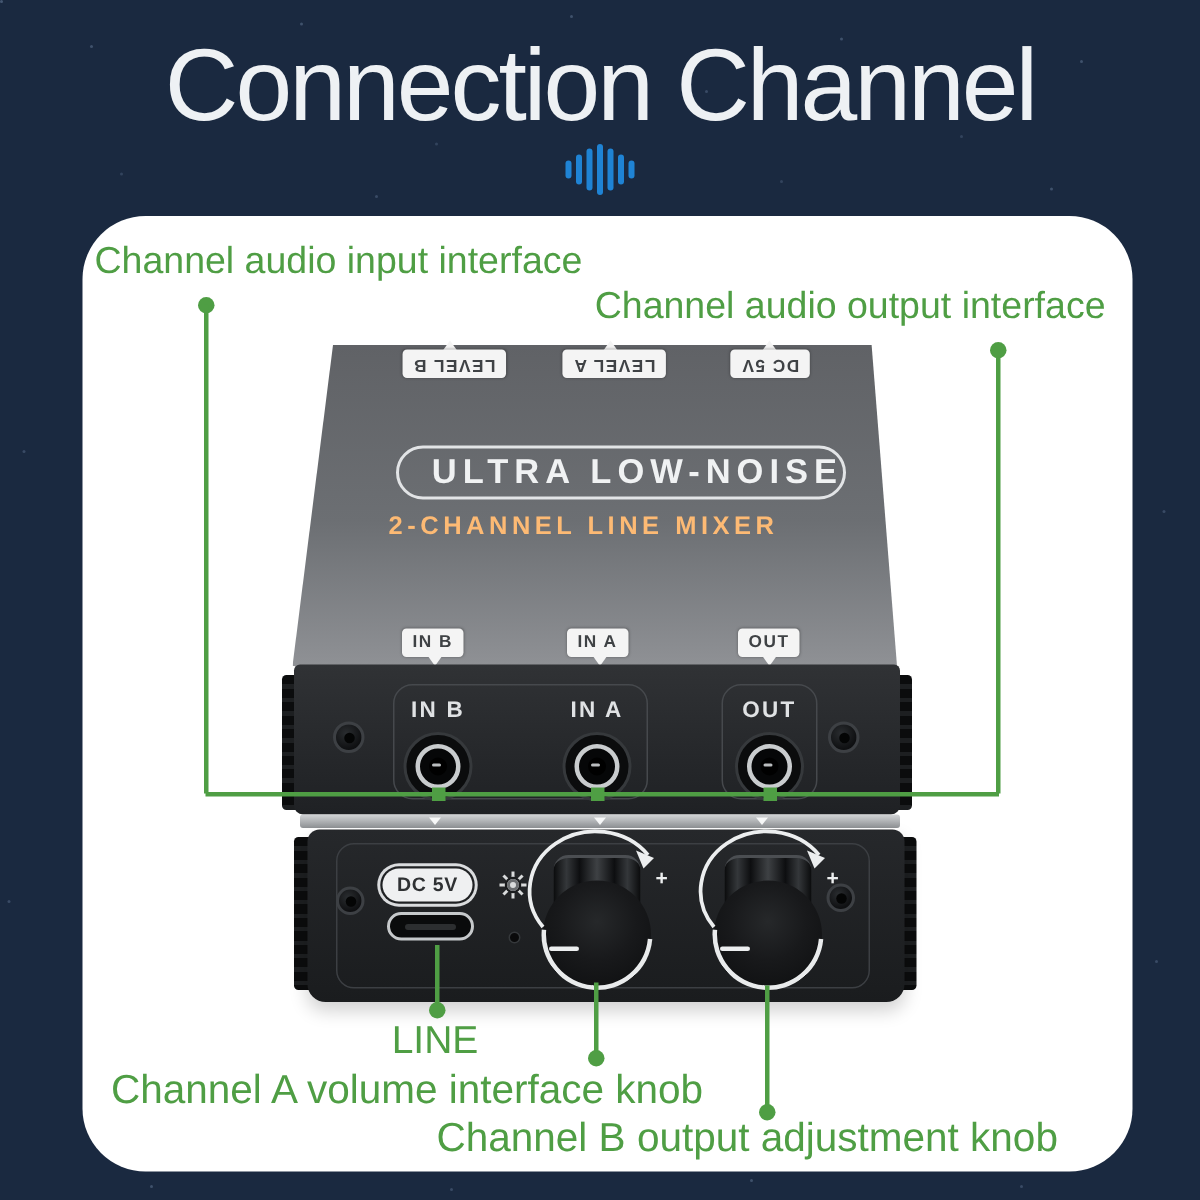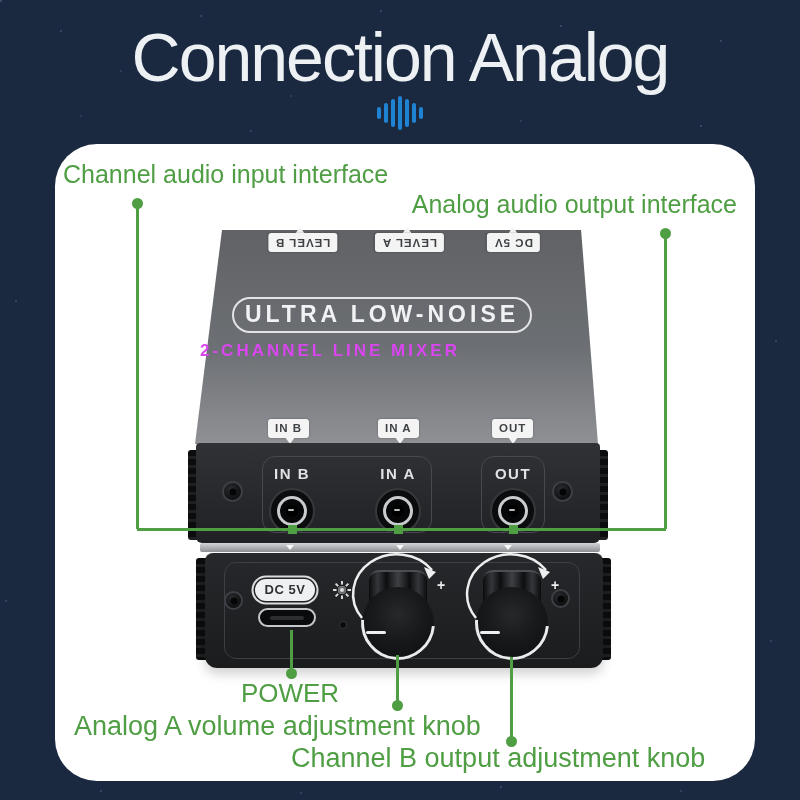--- a/index.html
+++ b/index.html
@@ -51,25 +51,25 @@
     color:#3f4245; font-size:11.5px; font-weight:bold; letter-spacing:1px;
     line-height:19px; padding:0 7px; box-shadow:0 0 2px rgba(0,0,0,.35); }
   .tag.flip { transform:rotate(180deg); }
   .tri-up { position:absolute; width:0; height:0;
     border-left:5px solid transparent; border-right:5px solid transparent;
     border-bottom:7px solid #f4f4f4; }
   .tri-down { position:absolute; width:0; height:0;
     border-left:5px solid transparent; border-right:5px solid transparent;
     border-top:7px solid #f4f4f4; }
 
-  .brand-badge { left:232px; top:297px; width:300px; height:36px;
-    border:2.5px solid #e2e4e6; border-radius:22px; text-align:center;
+  .brand-badge { left:264px; top:297px; width:300px; height:36px;
+    border:2.5px solid #e2e4e6; border-radius:22px; text-align:right;
     line-height:31px; font-size:23px; font-weight:bold; letter-spacing:4px; color:#f0f2f3; }
-  .brand-sub { left:200px; top:341px; width:400px; text-align:left;
-    font-size:17px; letter-spacing:3px; color:#d946ef; font-weight:bold; }
+  .brand-sub { left:189px; top:341px; width:400px; text-align:center;
+    font-size:17px; letter-spacing:3px; color:#fdba74; font-weight:bold; }
 
   
   .side-cap { position:absolute; width:13px; background:#0e0f10;
     background:repeating-linear-gradient(180deg,#0b0c0d 0 6px,#1d1f21 6px 9px); border-radius:3px; }
   .front-panel { left:196px; top:443px; width:404px; height:100px;
     background:linear-gradient(180deg,#303235 0%,#1f2124 100%);
     border-radius:4px 4px 6px 6px; }
   .group-outline { position:absolute; border:1.5px solid #46494d; border-radius:13px; }
   .port-label { position:absolute; top:465px; width:80px; text-align:center;
     color:#e0e2e4; font-size:15px; font-weight:bold; letter-spacing:1.5px; }
@@ -126,21 +126,21 @@
     transform:rotate(-40deg); }
   .knob-tick { position:absolute; top:631px; width:20px; height:3px;
     background:#eceeef; border-radius:2px; }
   .arrows { left:340px; top:548px; width:240px; height:80px; }
 </style>
 </head>
 <body>
 
 <div class="stars abs" style="left:0;top:0"></div>
 
-<div class="page-title abs">Connection Analog</div>
+<div class="page-title abs">Connection Channel</div>
 
 <div class="waveform abs">
   <i style="height:12px"></i>
     <i style="height:20px"></i>
     <i style="height:28px"></i>
   <i style="height:34px"></i>
     <i style="height:28px"></i>
     <i style="height:20px"></i>
   <i style="height:12px"></i>
 </div>
@@ -228,23 +228,23 @@
 <svg class="arrows abs" viewBox="0 0 240 80">
   <path d="M22,70 A42,38 0 0 1 92,22" fill="none" stroke="#eceeef" stroke-width="2.5"></path>
   <path d="M96,24 l-12,-5 l5,12 z" fill="#eceeef"></path>
   <text x="97" y="42" font-size="14" font-weight="bold" fill="#eceeef">+</text>
   <path d="M136,70 A42,38 0 0 1 206,22" fill="none" stroke="#eceeef" stroke-width="2.5"></path>
   <path d="M210,24 l-12,-5 l5,12 z" fill="#eceeef"></path>
   <text x="211" y="42" font-size="14" font-weight="bold" fill="#eceeef">+</text>
 </svg>
 
 <div class="glabel" style="left:63px;top:160px;font-size:25px">Channel audio input interface</div>
-<div class="glabel" style="right:63px;top:190px;font-size:25px">Analog audio output interface</div>
-<div class="glabel" style="left:200px;top:678px;width:180px;text-align:center;font-size:26px">POWER</div>
-<div class="glabel" style="left:74px;top:711px;font-size:27px">Analog A volume adjustment knob</div>
+<div class="glabel" style="right:63px;top:190px;font-size:25px">Channel audio output interface</div>
+<div class="glabel" style="left:200px;top:678px;width:180px;text-align:center;font-size:26px">LINE</div>
+<div class="glabel" style="left:74px;top:711px;font-size:27px">Channel A volume interface knob</div>
 <div class="glabel" style="left:291px;top:743px;font-size:27px">Channel B output adjustment knob</div>
 
 <div class="gdot" style="left:131.5px;top:197.5px"></div>
 <div class="gline" style="left:135.5px;top:203px;width:3px;height:326px"></div>
 <div class="gdot" style="left:659.5px;top:227.5px"></div>
 <div class="gline" style="left:663.5px;top:233px;width:3px;height:296px"></div>
 <div class="gline" style="left:137px;top:527.5px;width:529px;height:3px"></div>
 <div class="gsq" style="left:287.5px;top:524.5px"></div>
 <div class="gsq" style="left:393.5px;top:524.5px"></div>
 <div class="gsq" style="left:508.5px;top:524.5px"></div>

